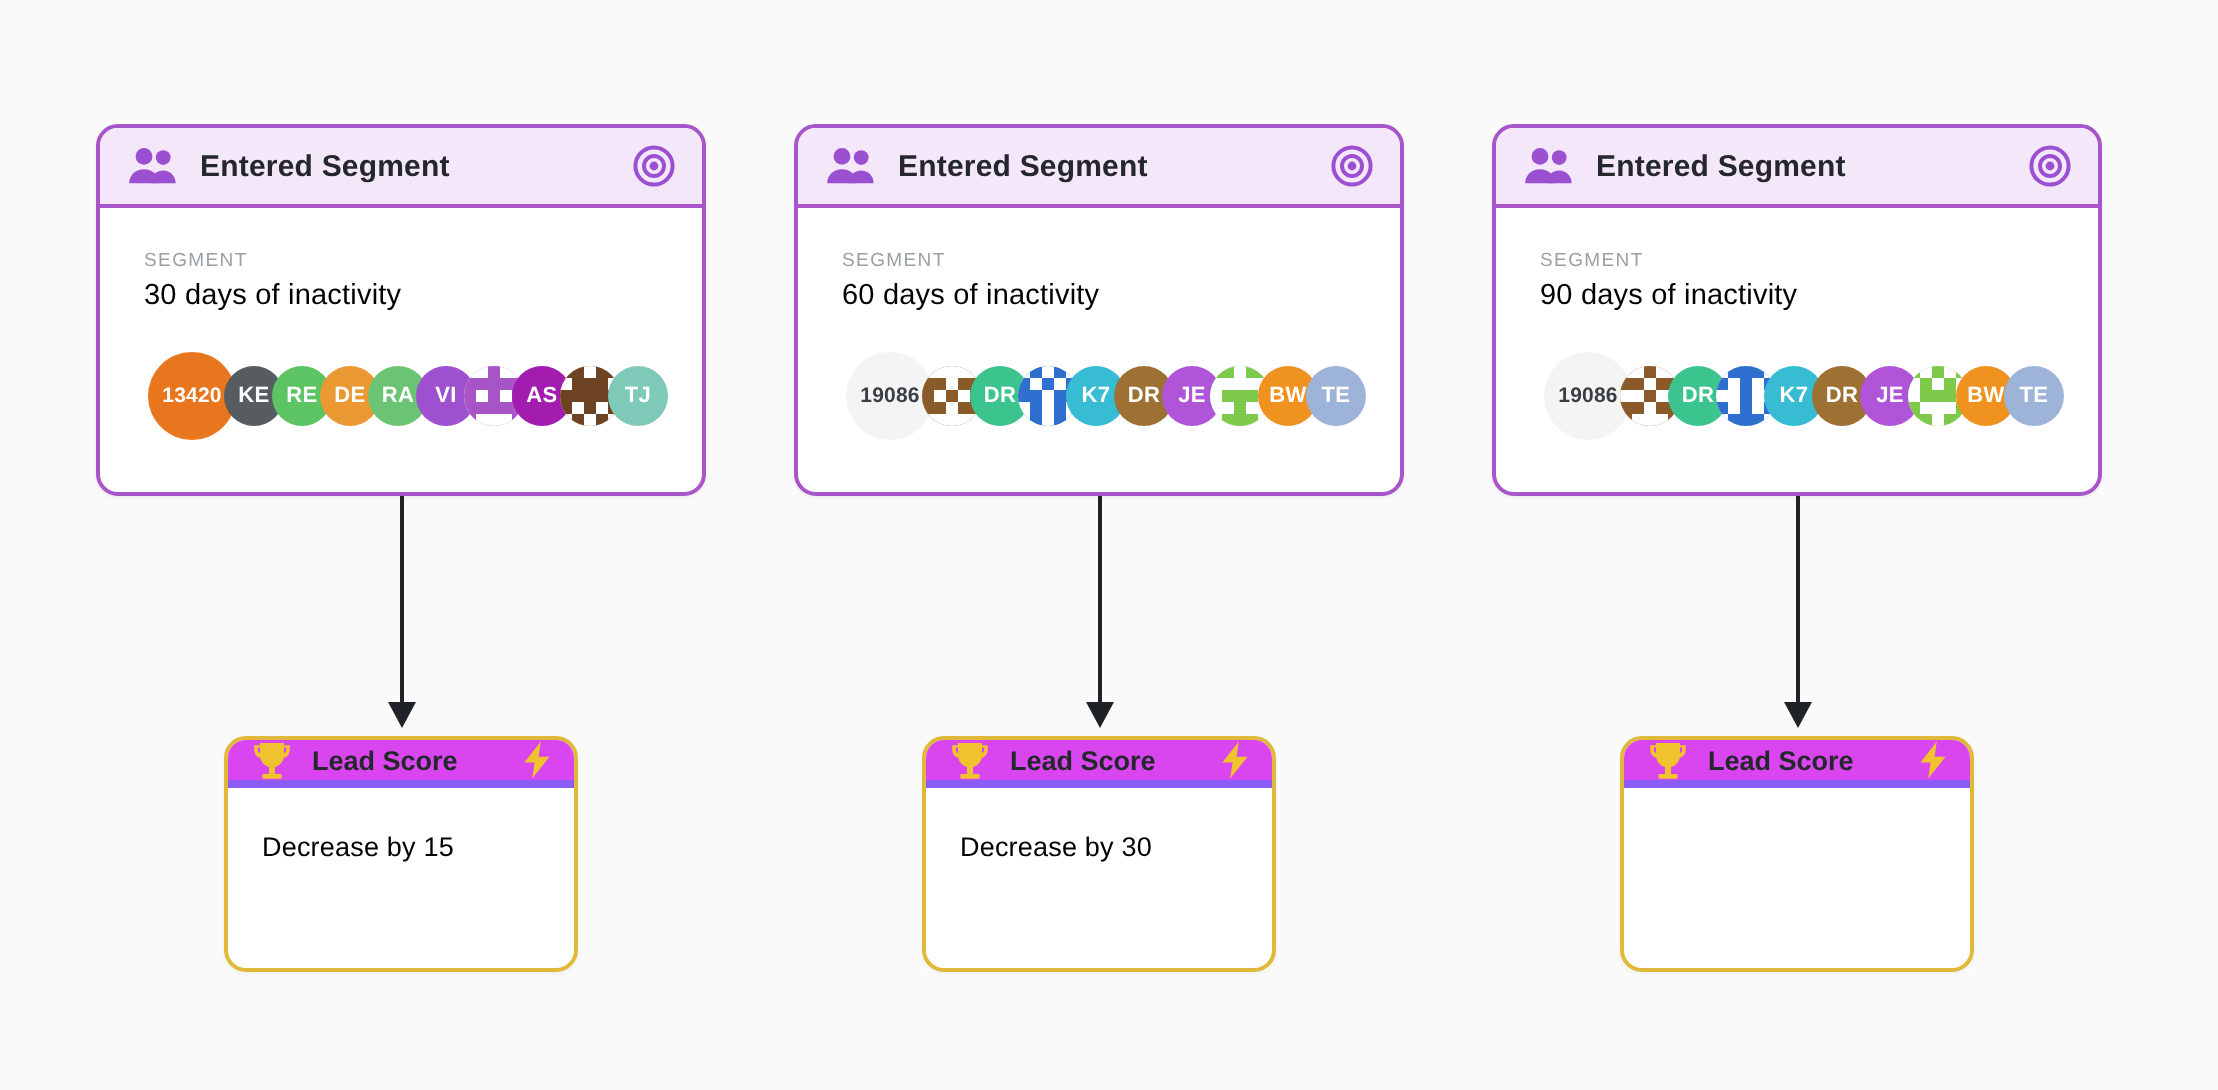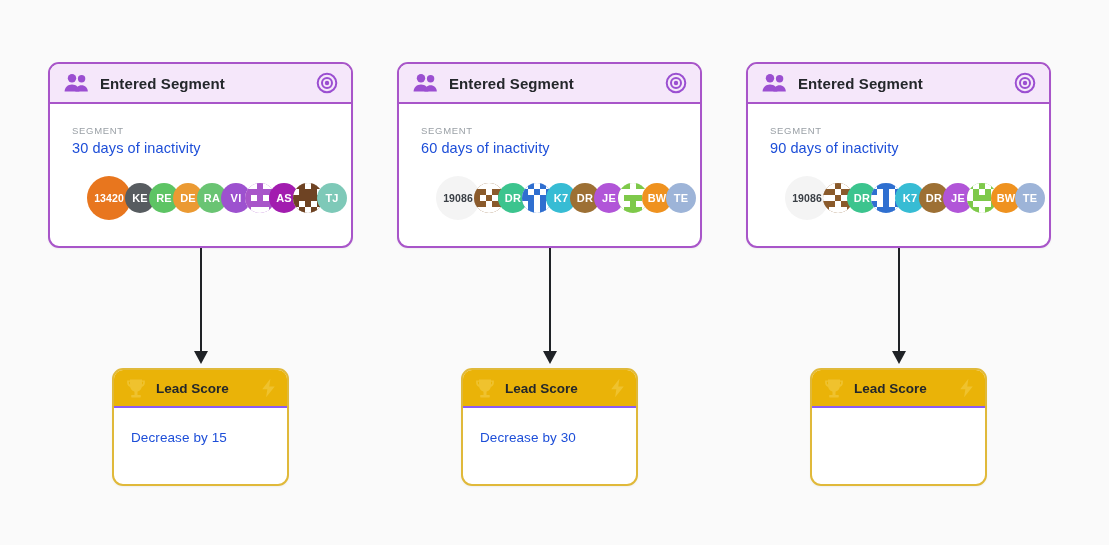--- a/index.html
+++ b/index.html
@@ -60,21 +60,21 @@
   .field-label {
     font-size: 9.5px;
     letter-spacing: 0.7px;
     color: #9aa0a6;
     text-transform: uppercase;
     font-weight: normal;
     margin-bottom: 4px;
   }
   .field-value {
     font-size: 14.5px;
-    color: #1d4ed8;
+    color: #000000;
     letter-spacing: 0.1px;
   }
 
   
   .avatar-stack {
     display: flex;
     align-items: center;
     margin-top: 20px;
     position: relative;
     height: 44px;
@@ -88,21 +88,21 @@
     align-items: center;
     justify-content: center;
     font-size: 11px;
     font-weight: bold;
     color: #ffffff;
     letter-spacing: 0.2px;
     margin-left: -6px;
     position: relative;
     overflow: hidden;
   }
-  .avatar:first-child { margin-left: 15px; }
+  .avatar:first-child { margin-left: 2px; }
   .avatar.count {
     font-size: 10px;
     letter-spacing: 0.1px;
   }
   .avatar.count.big {
     width: 44px;
     height: 44px;
     font-size: 10.5px;
   }
   .avatar.count.pale {
@@ -116,23 +116,23 @@
   .avatar.pattern svg { width: 100%; height: 100%; display: block; }
 
   
   .node.score {
     width: 177px;
     height: 118px;
     border: 2px solid #e0b93a;
     box-shadow: 0 1px 2px rgba(90,70,10,0.06);
   }
   .node.score .node-head {
-    height: 38px;
-    background: #eab308;
-    border-bottom: 2px solid #8b5cf6;
+    height: 24px;
+    background: #d946ef;
+    border-bottom: 4px solid #8b5cf6;
     display: flex;
     align-items: center;
     padding: 0 10px 0 11px;
     gap: 9px;
   }
   .node.score .node-title {
     font-size: 13.5px;
     font-weight: bold;
     color: #24272b;
     flex: 1;

